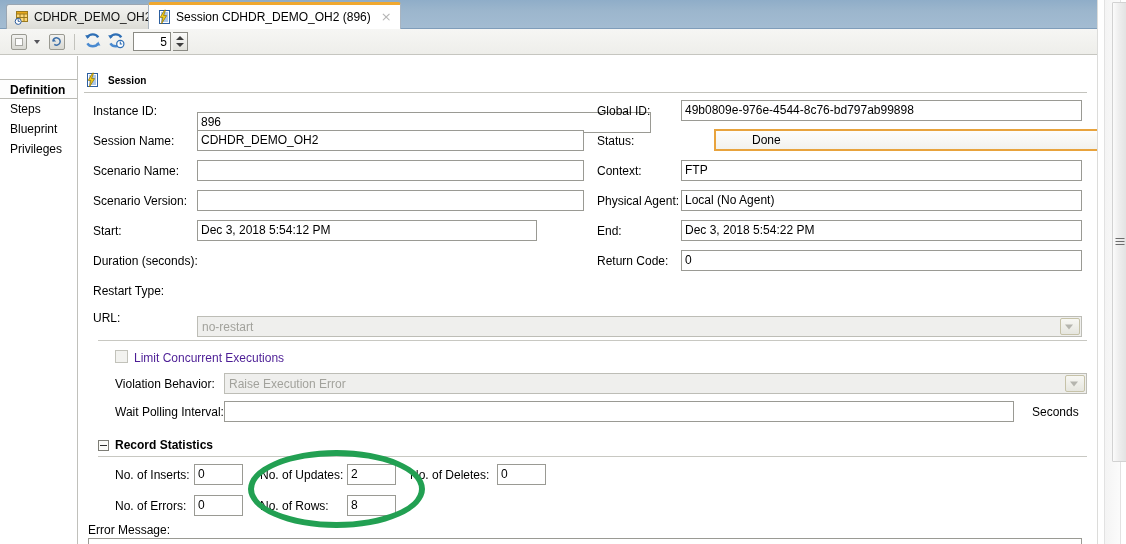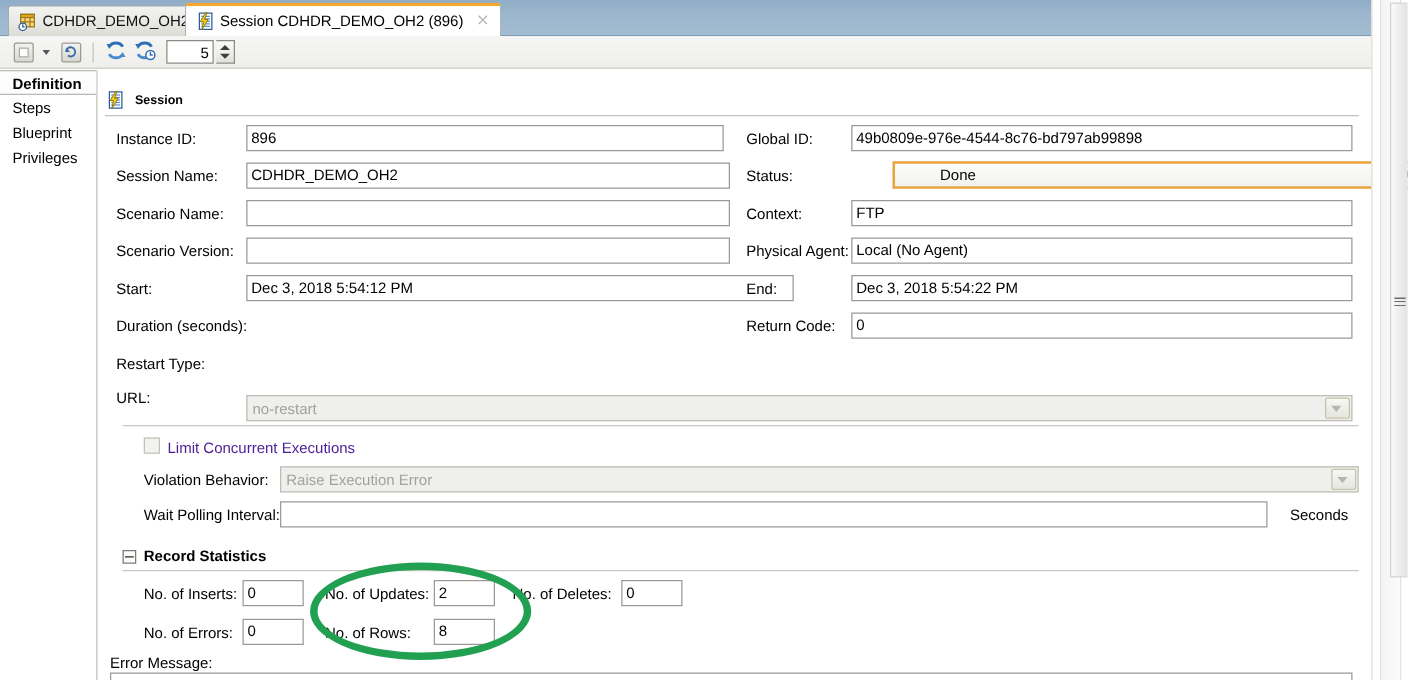--- a/index.html
+++ b/index.html
@@ -92,21 +92,21 @@
   .spinarrows i.dn { border-top: 4px solid #3d3d3d; }
 
   
   .bodyarea {
     position: absolute; left: 0; top: 56px; width: 1097px; height: 488px;
     background: #ffffff;
   }
   .sidebar {
     position: absolute; left: 0; top: 0; width: 78px; height: 488px;
     background: #ffffff; border-right: 1px solid #c0c0bb;
-    padding-top: 0;
+    padding-top: 23px;
   }
   .sbitem {
     height: 20px; line-height: 20px; padding-left: 10px; font-size: 12px; color: #000;
   }
   .sbitem.sel {
     font-weight: bold;
     border-top: 1px solid #b9b9b3;
     border-bottom: 1px solid #b9b9b3;
     background: #fdfdfd;
   }
@@ -322,33 +322,33 @@
               <line x1="5" y1="12" x2="12" y2="12"></line>
             </g>
             <path d="M8.6 1 L4.2 8.4 L6.9 8.4 L5.4 15 L10.6 6.6 L7.6 6.6 L9.6 1 Z" fill="#f7d21a" stroke="#8a6c00" stroke-width="0.7"></path>
           </svg>
         </span>
         <span>Session</span>
       </div>
       <div style="position:absolute;left:5px;top:36px;width:1003px;height:1px;background:#c3c3bd;"></div>
 
       <div class="label" style="left:14px; top:48px;">Instance ID:</div>
-      <div class="field" style="left:118px; top:44px; width:382px;">896</div>
+      <div class="field" style="left:118px; top:56px; width:454px;">896</div>
 
       <div class="label" style="left:14px; top:78px;">Session Name:</div>
       <div class="field" style="left:118px; top:74px; width:387px;">CDHDR_DEMO_OH2</div>
 
       <div class="label" style="left:14px; top:108px;">Scenario Name:</div>
       <div class="field" style="left:118px; top:104px; width:387px;"></div>
 
       <div class="label" style="left:14px; top:138px;">Scenario Version:</div>
       <div class="field" style="left:118px; top:134px; width:387px;"></div>
 
       <div class="label" style="left:14px; top:168px;">Start:</div>
-      <div class="field" style="left:118px; top:164px; width:438px;">Dec 3, 2018 5:54:12 PM</div>
+      <div class="field" style="left:118px; top:164px; width:340px;">Dec 3, 2018 5:54:12 PM</div>
 
       <div class="label" style="left:14px; top:198px;">Duration (seconds):</div>
 
       <div class="label dim" style="left:14px; top:228px; color:#000;">Restart Type:</div>
       <div class="combo disabled" style="left:118px; top:224px; width:885px;margin-top:36px;">
         <span>no-restart</span>
         <span class="cbtn"></span>
         <span class="arrowbox" style="right:8px;border-left-width:4px;border-right-width:4px;border-top-width:5px;"></span>
       </div>
 

